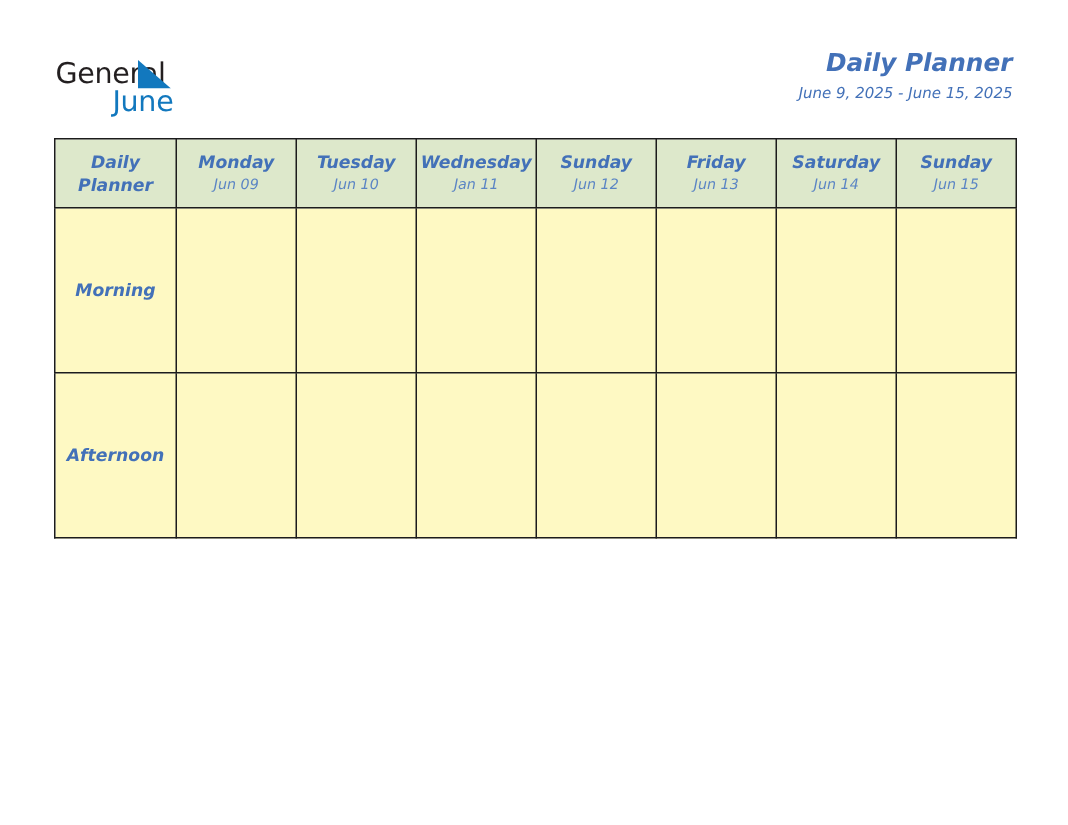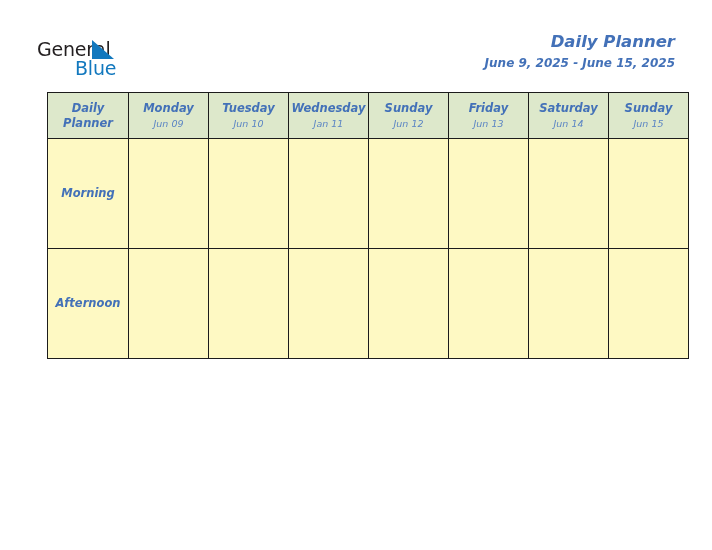--- a/index.html
+++ b/index.html
@@ -78,32 +78,32 @@
     font-style: italic;
     font-weight: bold;
     font-size: 16.5px;
     color: #4371b8;
     line-height: 21px;
     white-space: nowrap;
   }
   .doc-range {
     font-family: "DejaVu Sans", sans-serif;
     font-style: italic;
-    font-weight: bold;
-    font-size: 12px;
+    font-weight: normal;
+    font-size: 10px;
     color: #4371b8;
     line-height: 20px;
     white-space: nowrap;
     margin-top: 1px;
   }
 
   
   .planner {
     position: absolute;
-    left: 47px;
+    left: 36px;
     top: 92px;
     width: 641px;
     border-collapse: collapse;
     table-layout: fixed;
   }
   .planner td {
     border: 1px solid #1c1c1c;
     padding: 0;
     vertical-align: middle;
     text-align: center;
@@ -167,21 +167,21 @@
 
   <div class="top-bar">
 
     <div class="logo">
       <span class="logo-general">General</span>
       <span class="logo-triangle">
         <svg width="22" height="19" viewBox="0 0 22 19" xmlns="http://www.w3.org/2000/svg">
           <polygon points="0,0 22,19 0,19" fill="#1278be"></polygon>
         </svg>
       </span>
-      <span class="logo-blue">Blue</span>
+      <span class="logo-blue">June</span>
     </div>
 
     <div class="title-block">
       <div class="doc-title">Daily Planner</div>
       <div class="doc-range">June 9, 2025 - June 15, 2025</div>
     </div>
 
   </div>
 
   <table class="planner">

